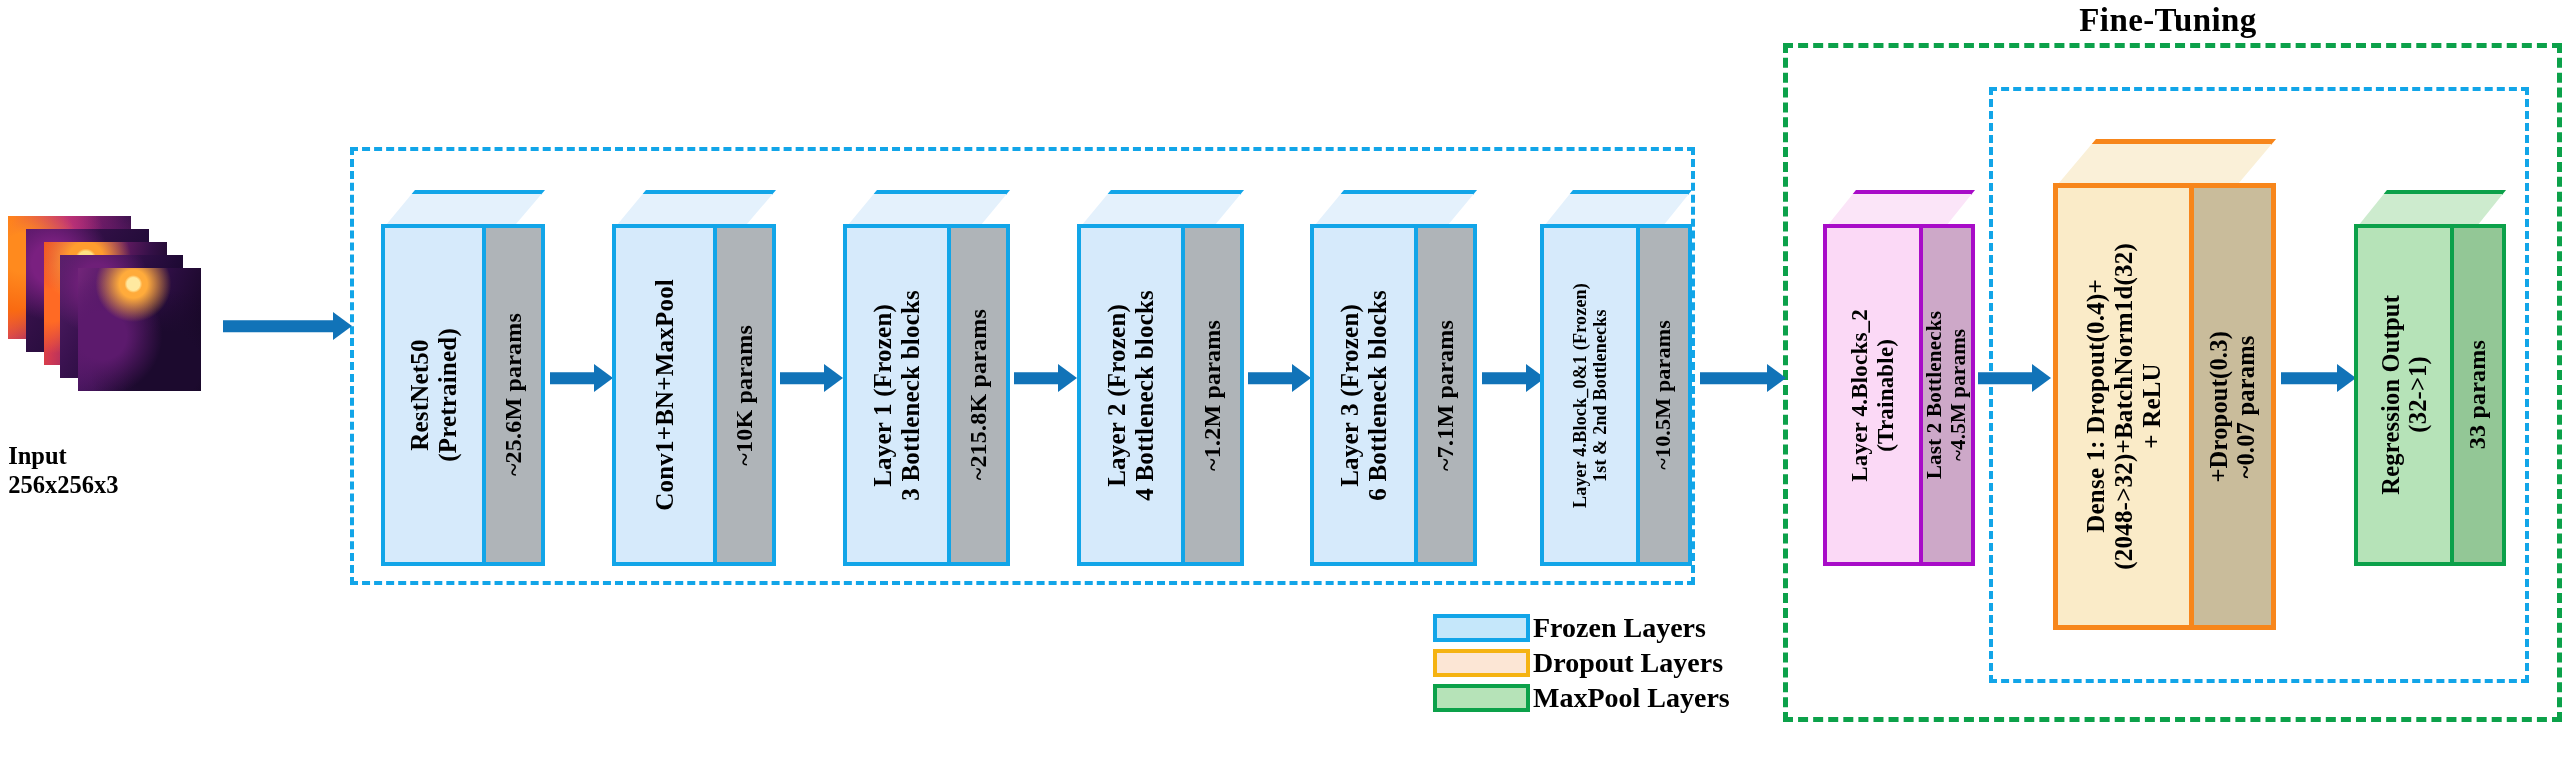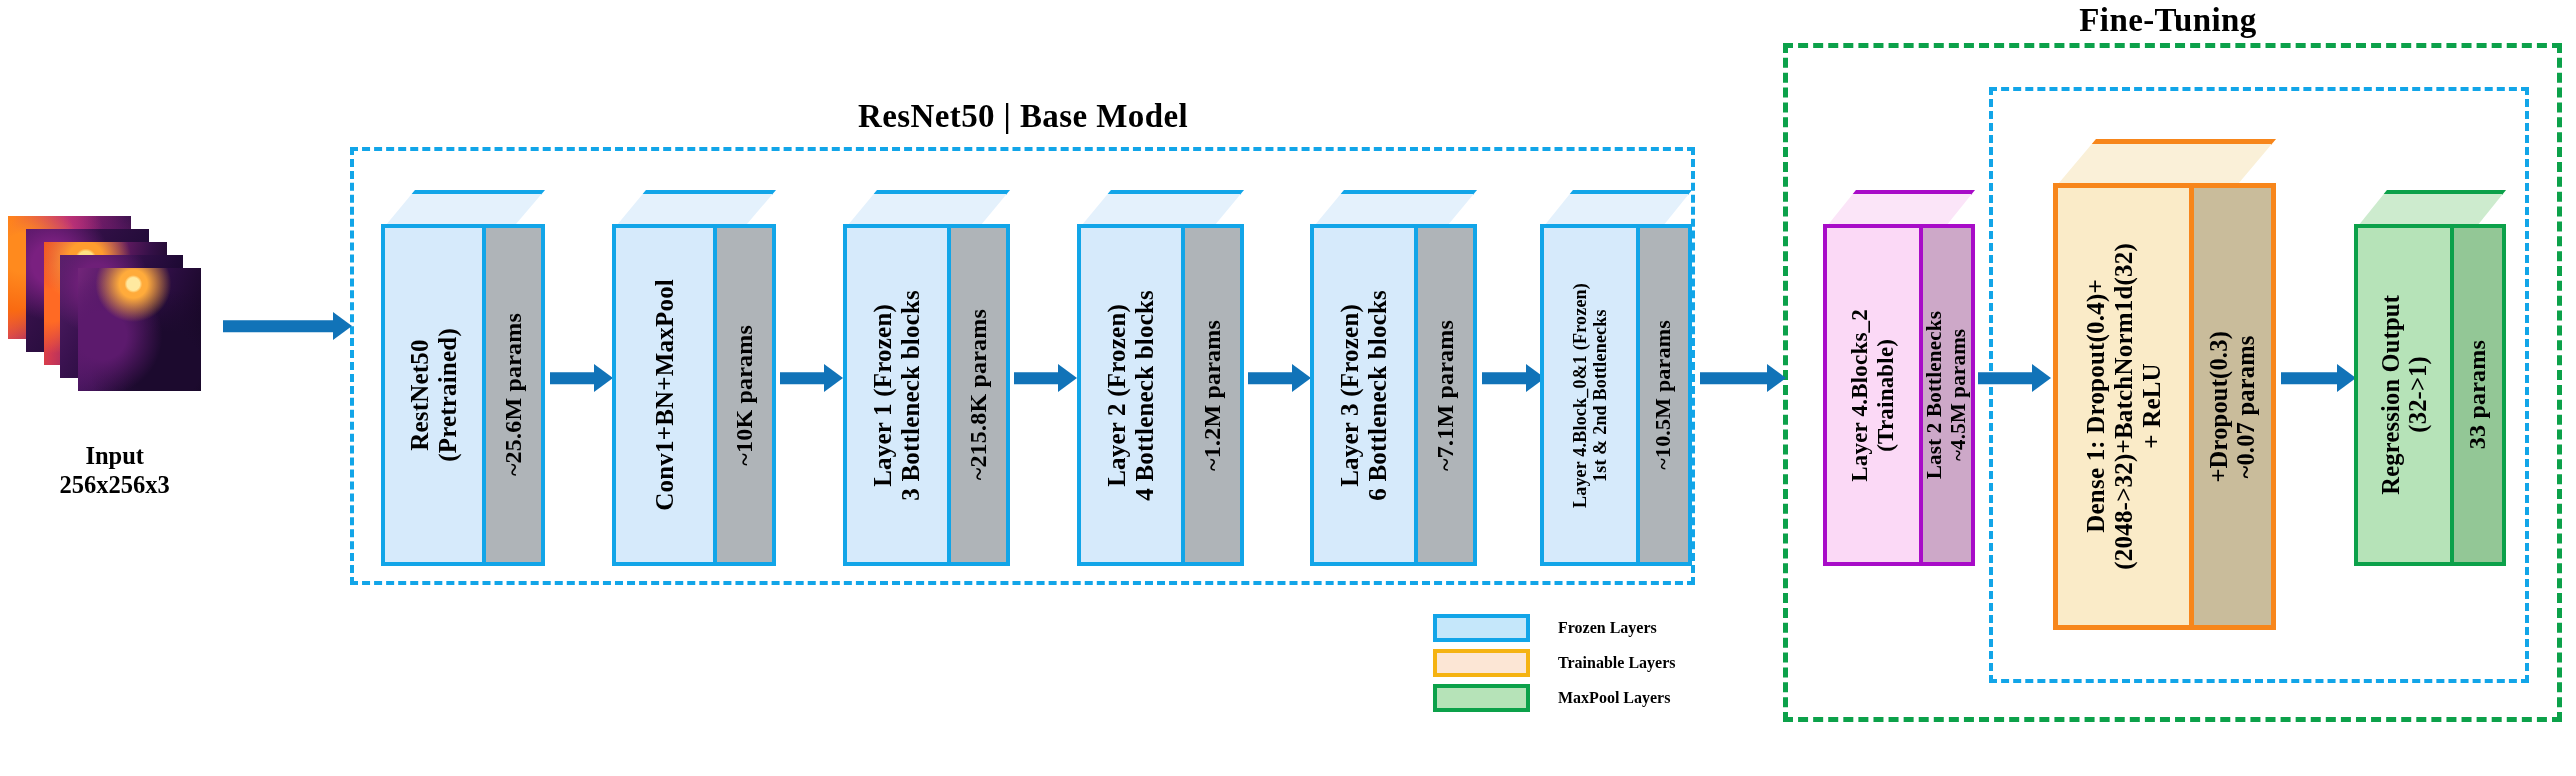--- a/index.html
+++ b/index.html
@@ -71,37 +71,36 @@
   .th4{background:
       radial-gradient(circle at 30% 22%, #6e1f78 0 14%, rgba(110,31,120,0) 40%),
       radial-gradient(circle at 70% 62%, #2a0d3f 0 24%, rgba(42,13,63,0) 56%),
       linear-gradient(118deg,#532067 0%,#3a1250 32%,#200a36 64%,#0e0519 100%);}
   .th5{background:
       radial-gradient(circle at 45% 13%, #ffe9a0 0 5%, #ffab3b 7% 11%, rgba(255,171,59,0) 30%),
       radial-gradient(circle at 20% 55%, #5c1a6d 0 20%, rgba(92,26,109,0) 50%),
       radial-gradient(circle at 72% 80%, #1c0a2e 0 26%, rgba(28,10,46,0) 58%),
       linear-gradient(112deg,#73257a 0%,#4a1660 28%,#2a0d3f 58%,#0d0418 100%);}
 
-  .inputlabel{position:absolute;text-align:center;font-weight:bold;
+  .inputlabel{position:absolute;font-weight:bold;
               font-size:24.5px;line-height:1.18;white-space:pre-line;}
 
   
   .legend{position:absolute;}
   .legend-row{display:flex;align-items:center;height:31px;margin-bottom:4.1px;}
   .swatch{width:97px;height:28px;box-sizing:border-box;}
-  .legend-label{font-size:16px;font-weight:bold;margin-left:28px;white-space:nowrap;}
+  .legend-label{font-size:28px;font-weight:bold;margin-left:3px;white-space:nowrap;}
 </style>
 </head>
 <body>
 
 <div class="canvas">
 
   <div class="abs title t-finetune" style="left:1800px;top:1.6px;width:736px;">Fine-Tuning</div>
 
-  <div class="abs title t-resnet" style="left:352px;top:98px;width:1342px;">ResNet50 | Base Model</div>
 
 
   <div class="frame frame-cyan" style="left:350px;top:147px;width:1345px;height:438px;"></div>
 
   <div class="frame frame-green" style="left:1783px;top:43px;width:779px;height:679px;"></div>
 
   <div class="frame frame-cyan-thin" style="left:1989px;top:87px;width:540px;height:596px;"></div>
 
   <div class="imgstack" style="left:8.2px;top:216px;width:209px;height:221px;">
     <div class="thermal th1" style="left:0px;top:0px;"></div>
@@ -281,21 +280,21 @@
   <div class="legend" style="left:1433px;top:612px;">
 
     <div class="legend-row">
       <span class="swatch" style="background:#C5E7FA;border:4.9px solid #12A5E8;"></span>
       <span class="legend-label">Frozen Layers</span>
     </div>
 
 
     <div class="legend-row">
       <span class="swatch" style="background:#FCE6D5;border:4.9px solid #F5B312;"></span>
-      <span class="legend-label">Trainable Layers</span>
+      <span class="legend-label">Dropout Layers</span>
     </div>
 
     <div class="legend-row">
       <span class="swatch" style="background:#B6E3B8;border:4.9px solid #0CA14A;"></span>
       <span class="legend-label">MaxPool Layers</span>
     </div>
 
   </div>
 
 </div>

